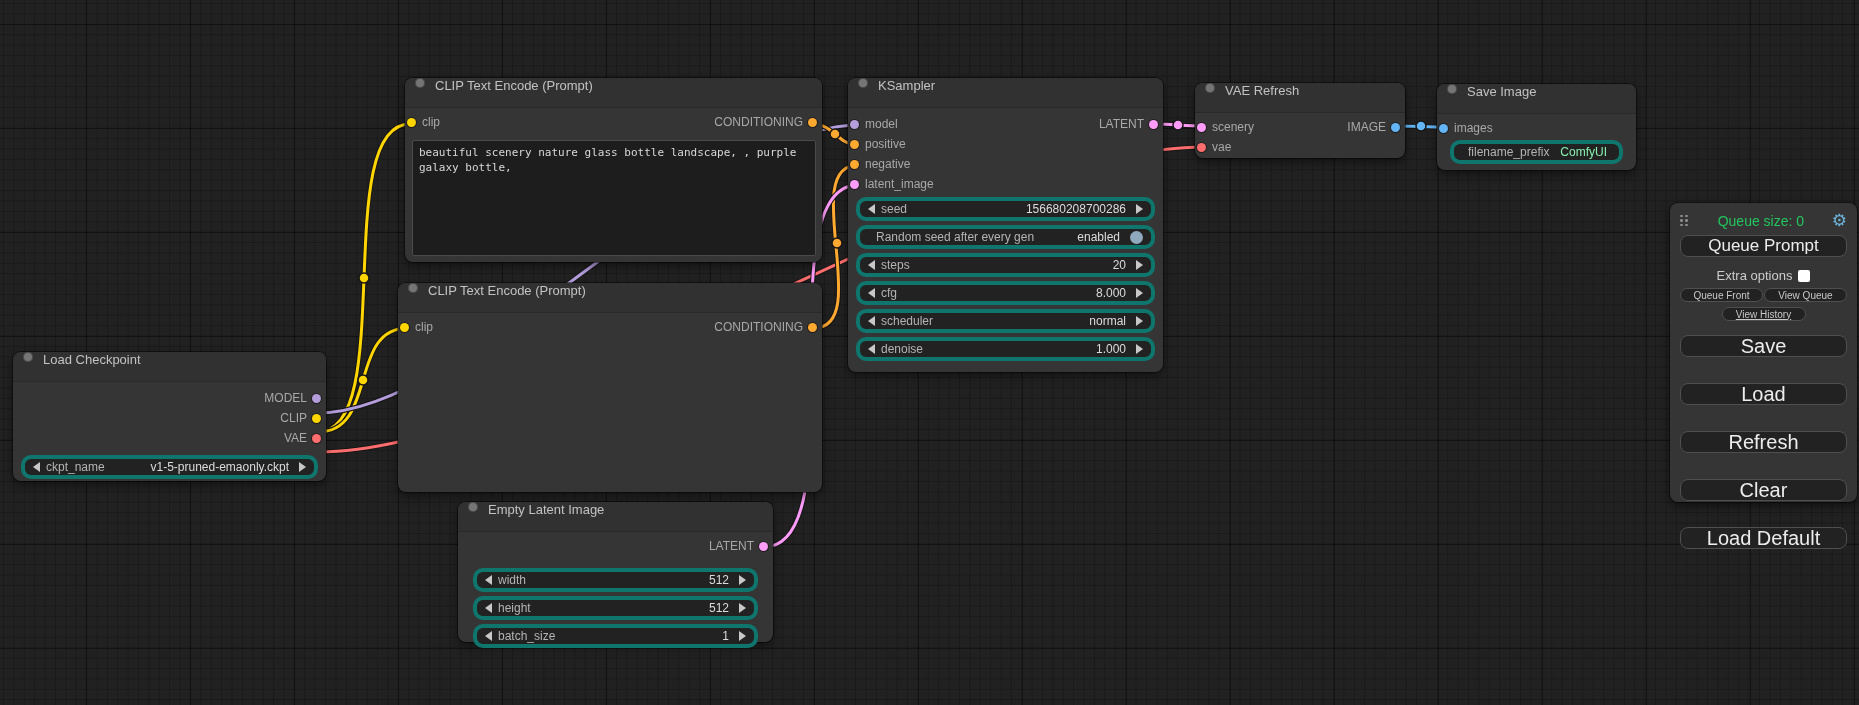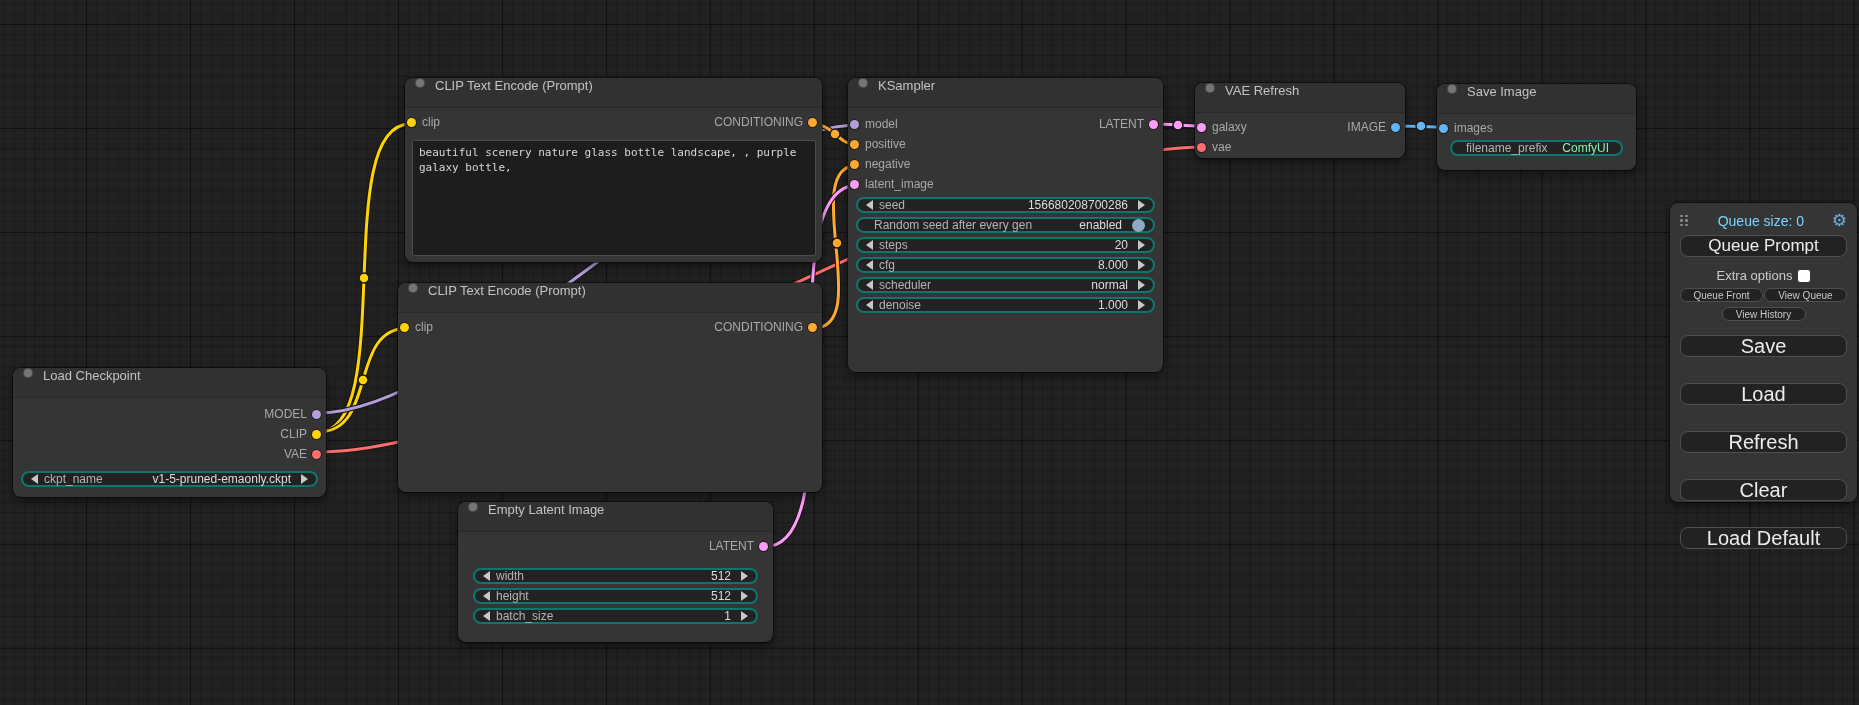--- a/index.html
+++ b/index.html
@@ -49,22 +49,22 @@
     border-radius:50%; box-shadow:0 0 0 1px rgba(0,0,0,.4);
   }
   .port.in  { left:2px; }
   .port.out { right:5px; }
   .c-model{background:var(--c-model);} .c-clip{background:var(--c-clip);}
   .c-vae{background:var(--c-vae);} .c-cond{background:var(--c-conditioning);}
   .c-latent{background:var(--c-latent);} .c-image{background:var(--c-image);}
 
   .widgets{ padding:3px 8px 0 8px; }
   .pill{
-    height:16px; margin-bottom:4px;
-    background:#222; border:2px solid #0f766e; border-radius:10px;
+    height:24px; margin-bottom:4px;
+    background:#222; border:4px solid #0f766e; border-radius:10px;
     display:flex; align-items:center;
     font-size:12px; color:#b4b4b4;
     padding:0 8px; gap:6px;
   }
   .pill .w-name{ flex:0 0 auto; }
   .pill .w-value{ flex:1 1 auto; text-align:right; color:#dcdcdc; padding-right:4px; }
   .arrow-l{ width:0;height:0;border-top:5px solid transparent;border-bottom:5px solid transparent;border-right:7px solid #c8c8c8; }
   .arrow-r{ width:0;height:0;border-top:5px solid transparent;border-bottom:5px solid transparent;border-left:7px solid #c8c8c8; }
   .toggle-dot{ width:13px;height:13px;border-radius:50%;background:var(--c-toggle); flex:0 0 13px; }
   .prompt-text{
@@ -76,34 +76,34 @@
   
   #queue-panel{
     position:absolute; z-index:3; left:1670px; top:203px; width:187px; height:299px;
     background:#353535; border-radius:8px;
     box-shadow:0 4px 10px rgba(0,0,0,.5), 0 0 0 1px rgba(0,0,0,.4);
     padding:9px 10px; display:flex; flex-direction:column;
   }
   .qp-header{ display:flex; align-items:center; height:20px; margin-bottom:6px; }
   .drag-handle{ width:10px; display:grid; grid-template-columns:3px 3px; gap:2px; }
   .drag-handle i{ width:2.5px; height:2.5px; border-radius:50%; background:#8a8a8a; }
-  .qp-title{ flex:1; text-align:center; color:#7dd3fc; font-size:14px; }
+  .qp-title{ flex:1; text-align:center; color:#22c55e; font-size:14px; }
   .gear{ color:var(--c-gear); font-size:17px; line-height:17px; cursor:pointer; }
   .btn{
     background:#222; border:1px solid #4f4f4f; border-radius:8px;
     color:#ececec; text-align:center; cursor:pointer;
     display:flex; align-items:center; justify-content:center;
   }
   .btn-queue{ height:25px; font-size:17px; margin-bottom:11px; }
   .extra-row{ display:flex; align-items:center; justify-content:center; gap:6px; height:16px; margin-bottom:5px; color:#cccccc; font-size:13px; }
   .checkbox{ width:12px; height:12px; background:#ffffff; border-radius:2px; }
   .small-row{ display:flex; gap:1px; margin-bottom:5px; }
   .btn-sm{ height:14px; font-size:10px; color:#c8c8c8; flex:1; border-radius:7px; }
   .hist-row{ display:flex; justify-content:center; margin-bottom:14px; }
-  .btn-hist{ height:14px; font-size:10px; color:#c8c8c8; width:84px; border-radius:7px; }
+  .btn-hist{ height:14px; font-size:10px; color:#c8c8c8; width:84px; border-radius:7px;text-decoration:underline; }
   .btn-big{ height:22px; font-size:20px; margin-bottom:26px; }
 </style>
 </head>
 <body>
 
 <svg id="wires" width="1859" height="705">
   <g>
     <path class="wire-outline" d="M 318 432 C 398 432, 330 124, 410 124"></path>
     <path class="wire" d="M 318 432 C 398 432, 330 124, 410 124" stroke="#FFD500"></path>
     <circle cx="364" cy="278" r="5" stroke="#161616" stroke-width="1.5" fill="#FFD500"></circle>
@@ -140,21 +140,21 @@
     <path class="wire" d="M 1153 124 C 1173 124, 1184 126, 1204 126" stroke="#FF9CF9"></path>
     <circle cx="1178" cy="125" r="5" stroke="#161616" stroke-width="1.5" fill="#FF9CF9"></circle>
   </g>
   <g>
     <path class="wire-outline" d="M 1395 126 C 1415 126, 1427 127, 1447 127"></path>
     <path class="wire" d="M 1395 126 C 1415 126, 1427 127, 1447 127" stroke="#64B5F6"></path>
     <circle cx="1421" cy="126" r="5" stroke="#161616" stroke-width="1.5" fill="#64B5F6"></circle>
   </g>
 </svg>
 
-<div class="node" style="left:13px; top:368px; width:313px; height:129px;">
+<div class="node" style="left:13px; top:352px; width:313px; height:129px;">
   <div class="node-header">
     <span class="collapse-dot"></span>
     <span>Load Checkpoint</span>
   </div>
   <div class="slot-area" style="padding-top:6px;">
     <div class="slot-row out">
       <span>MODEL</span>
       <span class="port out c-model"></span>
     </div>
     <div class="slot-row out">
@@ -305,21 +305,21 @@
 </div>
 
 <div class="node" style="left:1195px; top:83px; width:210px; height:75px;">
   <div class="node-header">
     <span class="collapse-dot"></span>
     <span>VAE Refresh</span>
   </div>
   <div class="slot-area">
     <div class="slot-row in" style="position:relative;">
       <span class="port in c-latent"></span>
-      <span>galaxy</span>
+      <span>scenery</span>
       <span style="position:absolute; right:19px; top:0;">IMAGE</span>
       <span class="port out c-image"></span>
     </div>
     <div class="slot-row in">
       <span class="port in c-vae"></span>
       <span>vae</span>
     </div>
   </div>
 </div>
 

